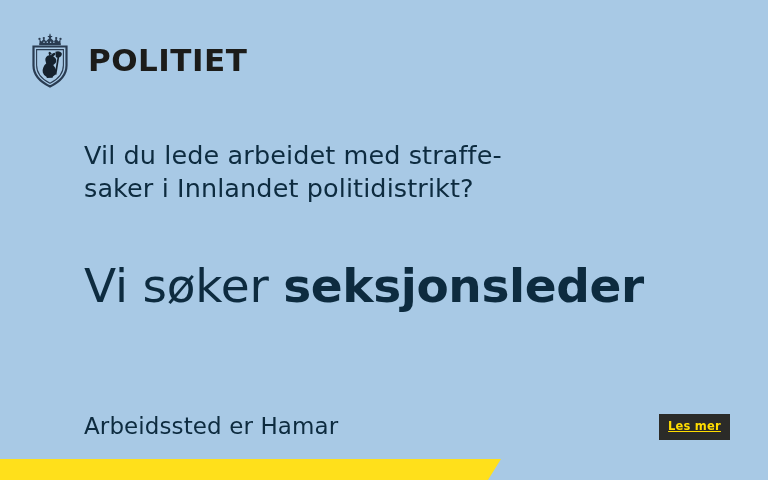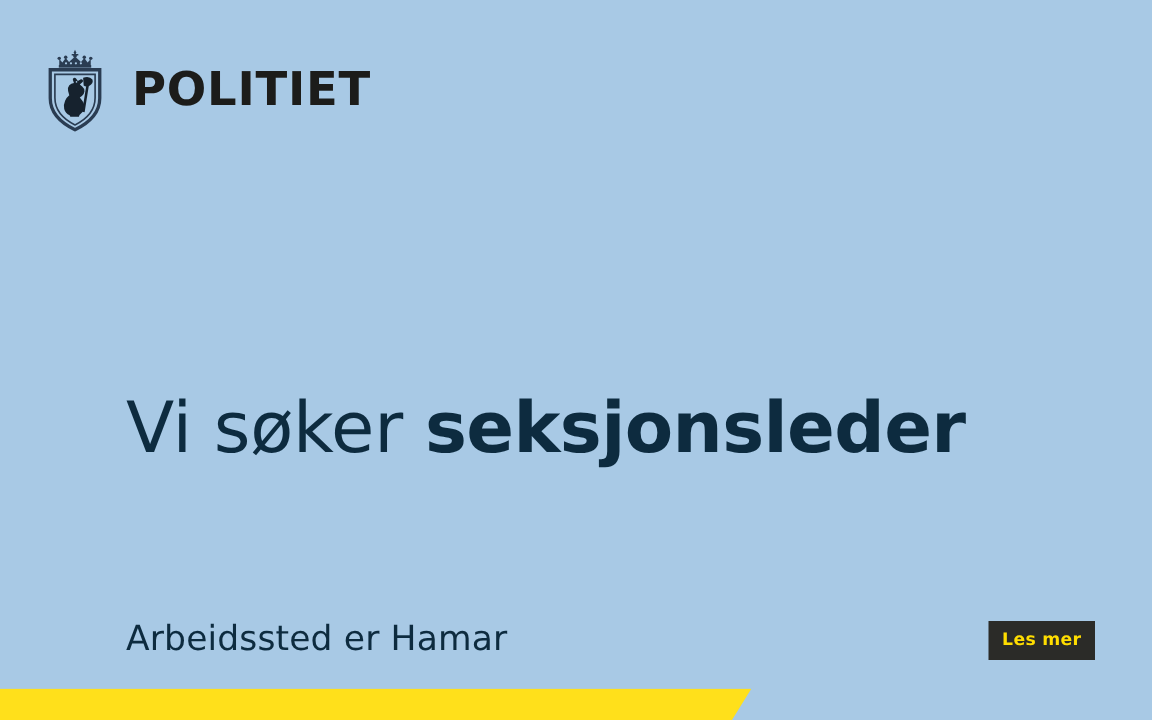--- a/index.html
+++ b/index.html
@@ -109,20 +109,21 @@
     cursor: pointer;
   }
   #cta-button-label {
     color: #ffdd00;
     font-family: "DejaVu Sans", "Liberation Sans", sans-serif;
     font-size: 11.5px;
     font-weight: bold;
     letter-spacing: 0.2px;
     line-height: 1;
     white-space: nowrap;
+    text-decoration: underline;
   }
 
   
   #yellow-band {
     position: absolute;
     left: 0;
     top: 459px;
     width: 501px;
     height: 21px;
     background: #ffe01b;
@@ -175,20 +176,22 @@
           <path d="M29.4 19.8 Q33.6 18.4 35.6 21.0 Q36.6 23.6 33.4 25.3 Q31.2 26.2 29.8 25.0 Z"></path>
         </g>
 
         <circle cx="25.0" cy="22.6" r="0.55" fill="#a8c9e5"></circle>
       </svg>
     </span>
     <span id="politiet-wordmark">POLITIET</span>
   </div>
 
   <div id="subheading">
+    <span class="sh-line">Vil du lede arbeidet med straffe-</span>
+    <span class="sh-line">saker i Innlandet politidistrikt?</span>
   </div>
 
   <div id="headline">
     <span class="hl-light">Vi søker </span><span class="hl-bold">seksjonsleder</span>
   </div>
 
   <div id="location-text">Arbeidssted er Hamar</div>
 
   <div id="cta-button">
     <span id="cta-button-label">Les mer</span>

